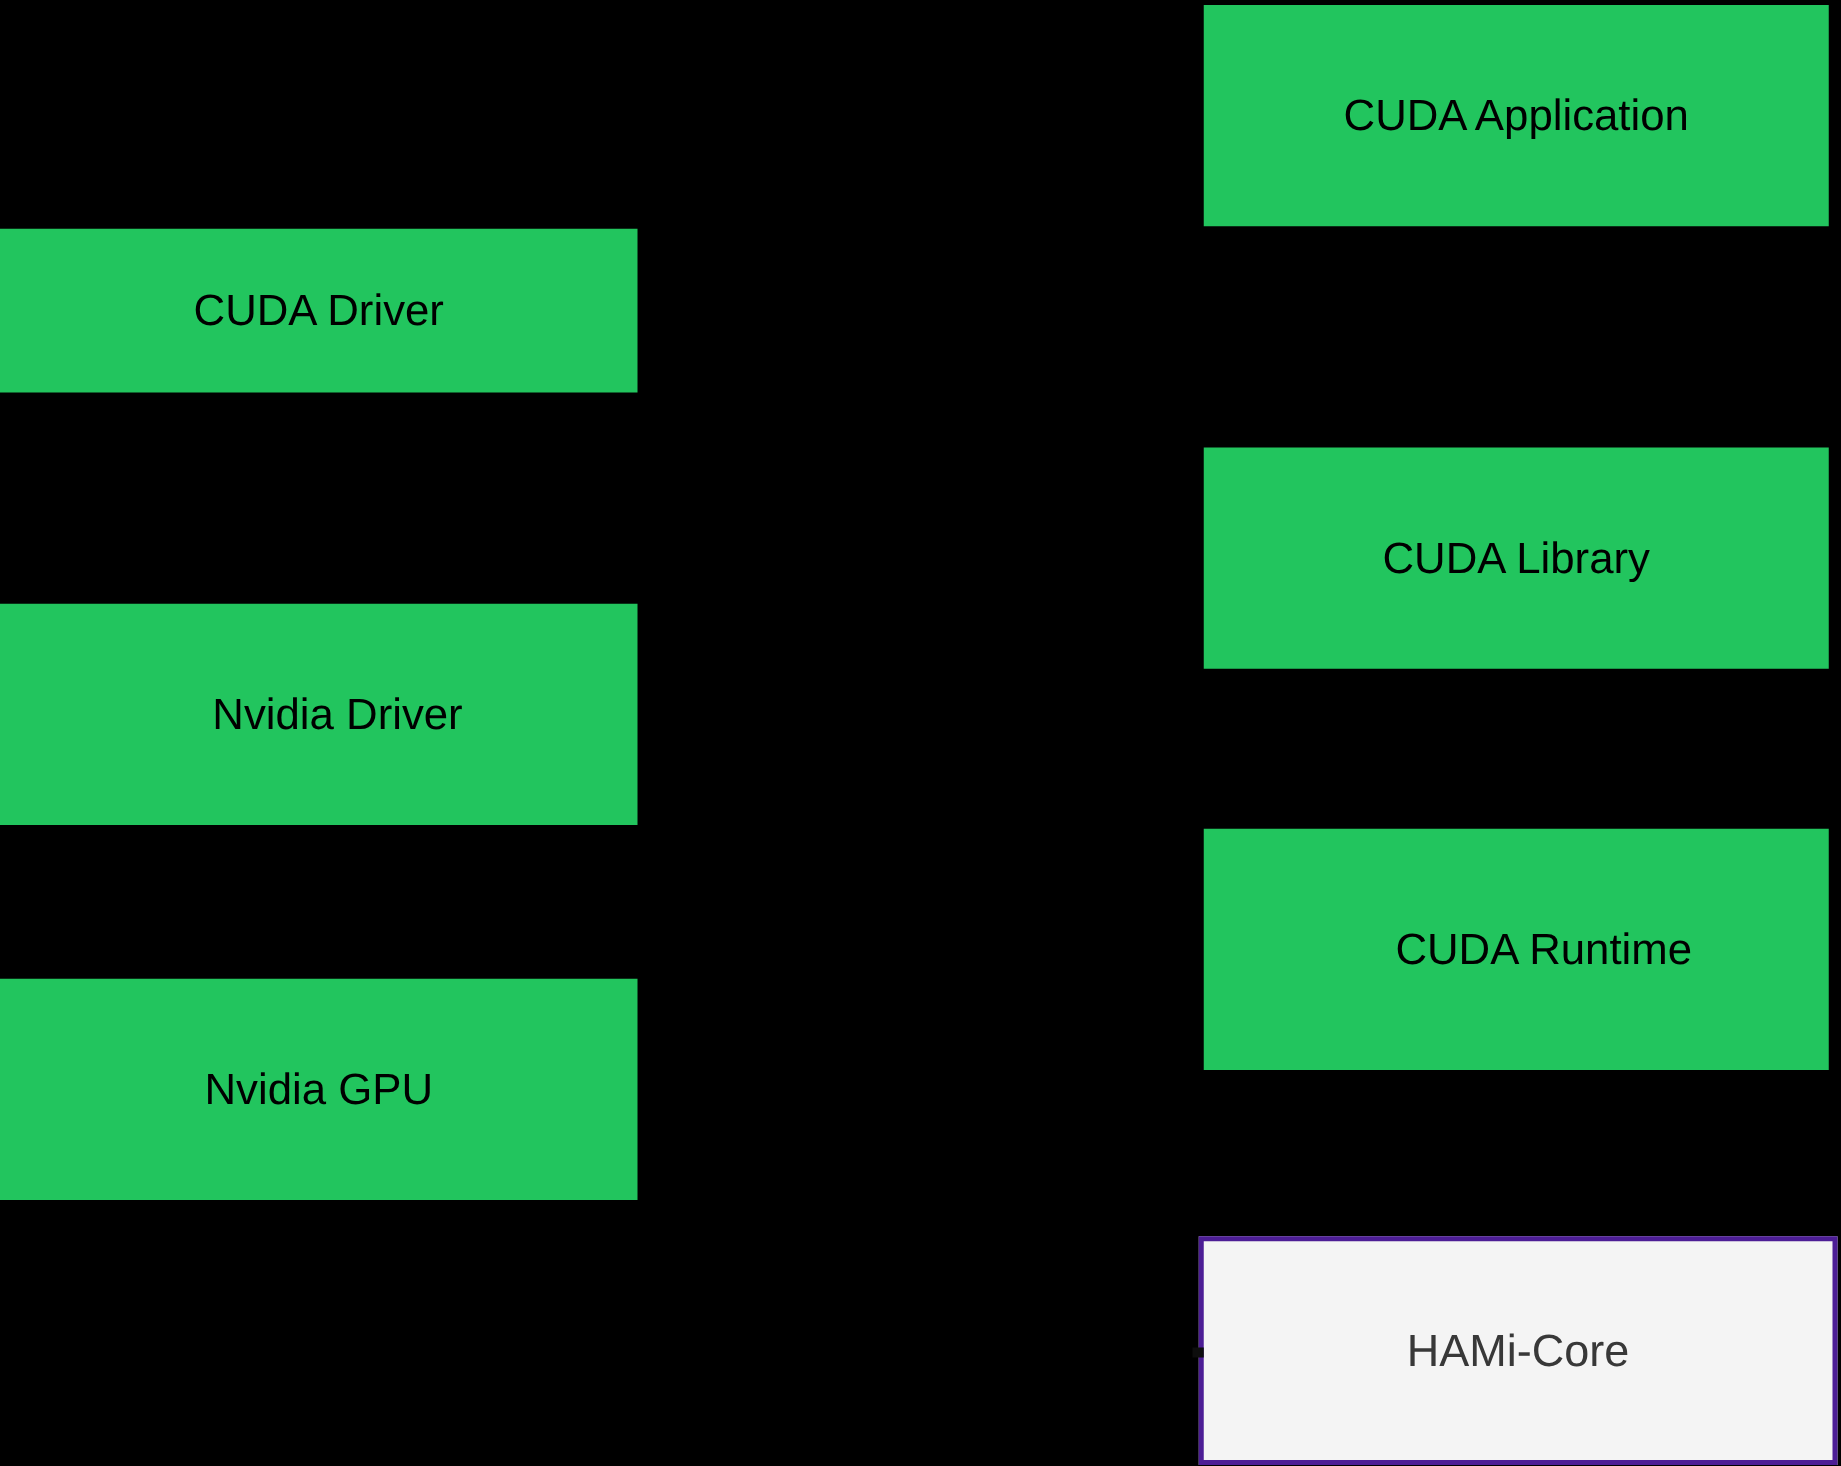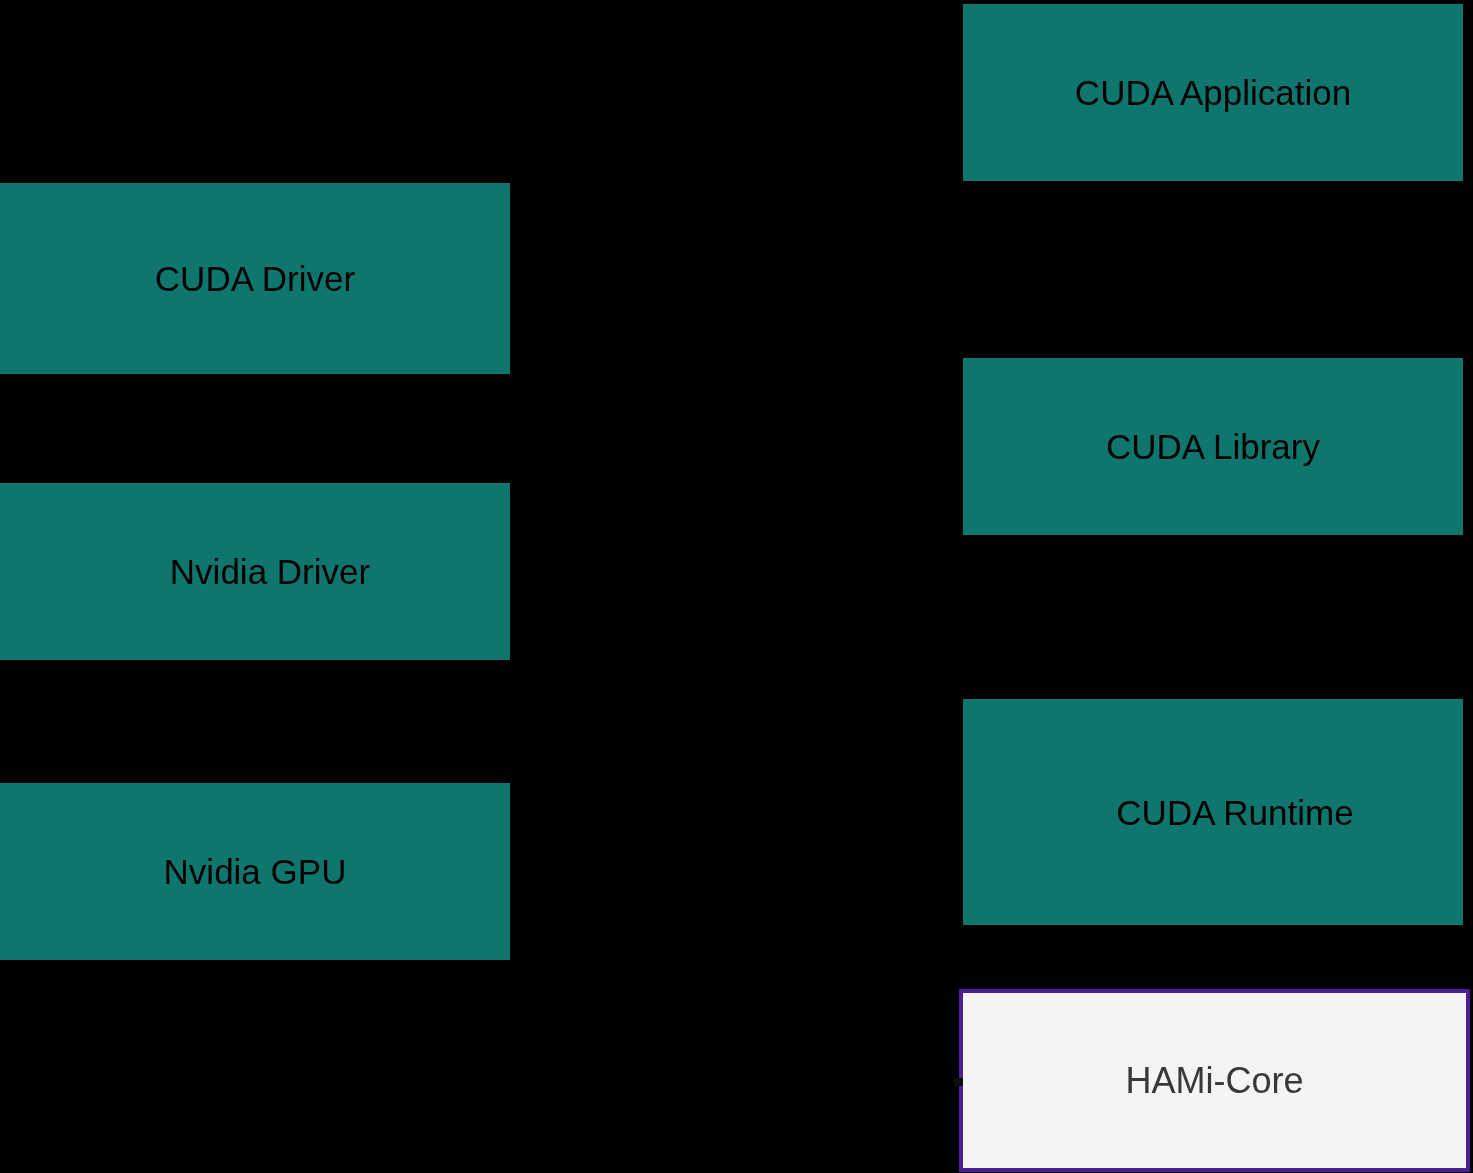--- a/index.html
+++ b/index.html
@@ -10,40 +10,40 @@
   #canvas {
     position: relative;
     width: 1473px;
     height: 1173px;
     background: #000000;
     overflow: hidden;
     font-family: "Liberation Sans", sans-serif;
   }
   .node {
     position: absolute;
-    background: #0f766e;
+    background: #22c55e;
     display: flex;
     align-items: center;
     justify-content: center;
     box-sizing: border-box;
   }
   .node .label {
     color: #000000;
     font-size: 35px;
     line-height: 1;
     white-space: nowrap;
   }
   
-  #box-cuda-driver   { left: 0px;   top: 183px; width: 510px; height: 191px; }
+  #box-cuda-driver   { left: 0px;   top: 183px; width: 510px; height: 131px; }
   #box-nvidia-driver { left: 0px;   top: 483px; width: 510px; height: 177px; padding-left: 30px; }
   #box-nvidia-gpu    { left: 0px;   top: 783px; width: 510px; height: 177px; align-items: center; }
   
   #box-cuda-application { left: 963px; top: 4px;   width: 500px; height: 177px; }
   #box-cuda-library     { left: 963px; top: 334px; width: 500px; height: 177px; margin-top: 24px; }
-  #box-cuda-runtime     { left: 963px; top: 699px; width: 500px; height: 226px; padding-left: 44px; }
+  #box-cuda-runtime     { left: 963px; top: 663px; width: 500px; height: 193px; padding-left: 44px; }
   
   #box-hami-core {
     left: 959px;
     top: 989px;
     width: 511px;
     height: 183px;
     background: #f4f4f4;
     border: 4px solid #4c1d95;
   }
   #box-hami-core .label {

